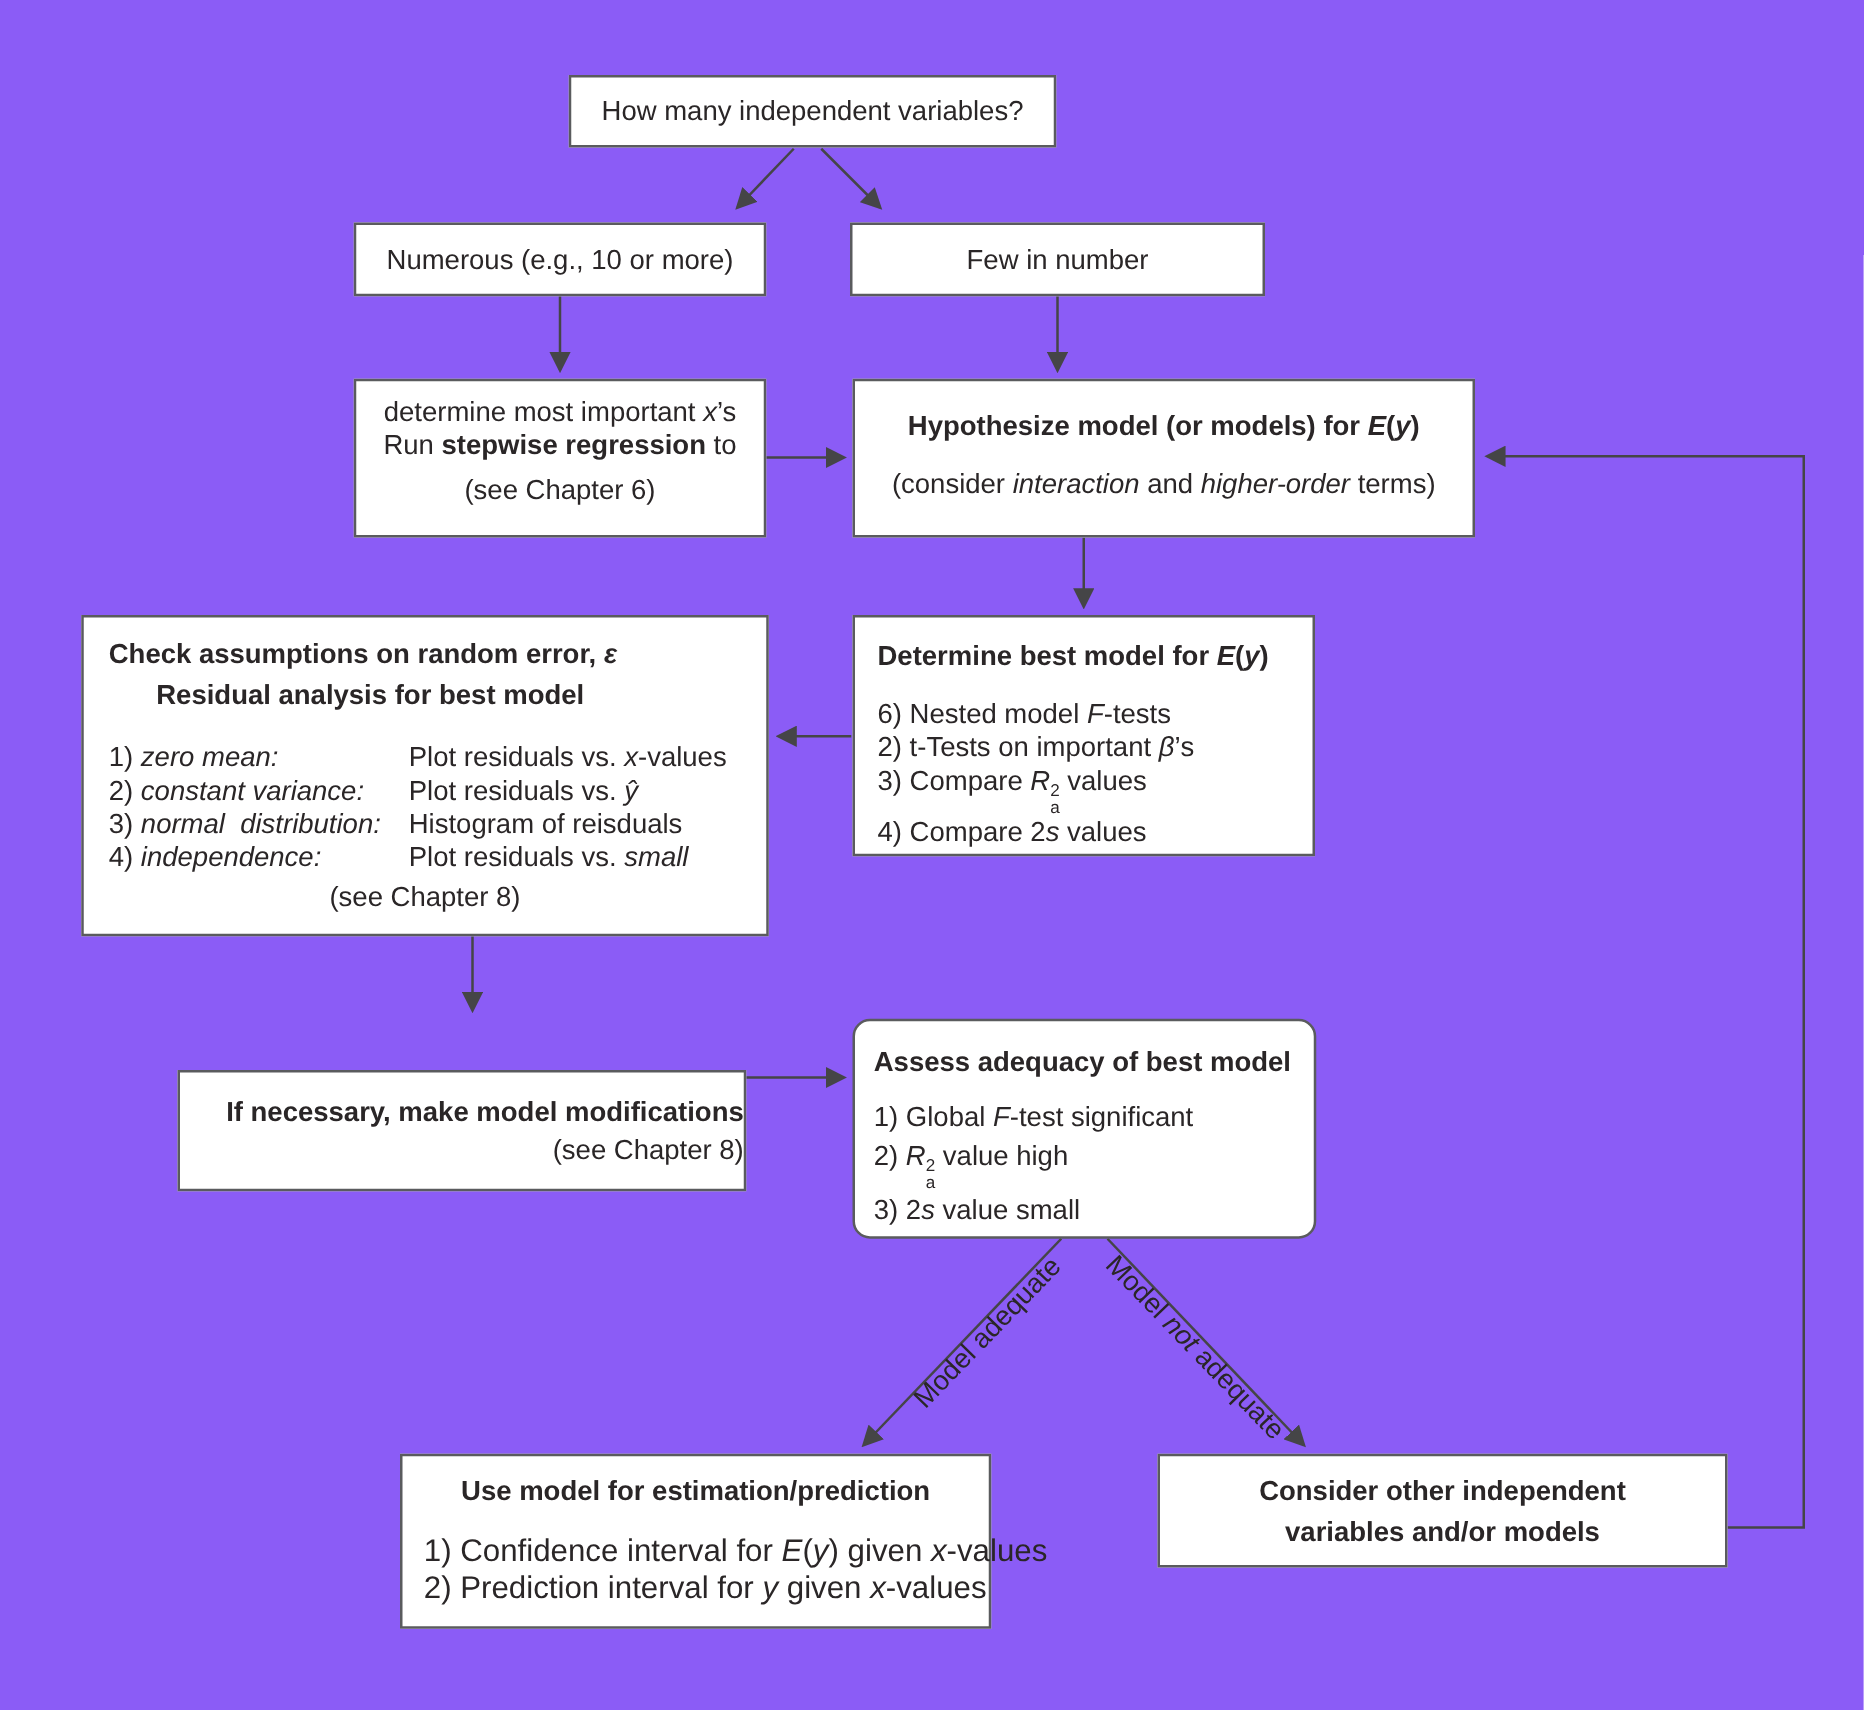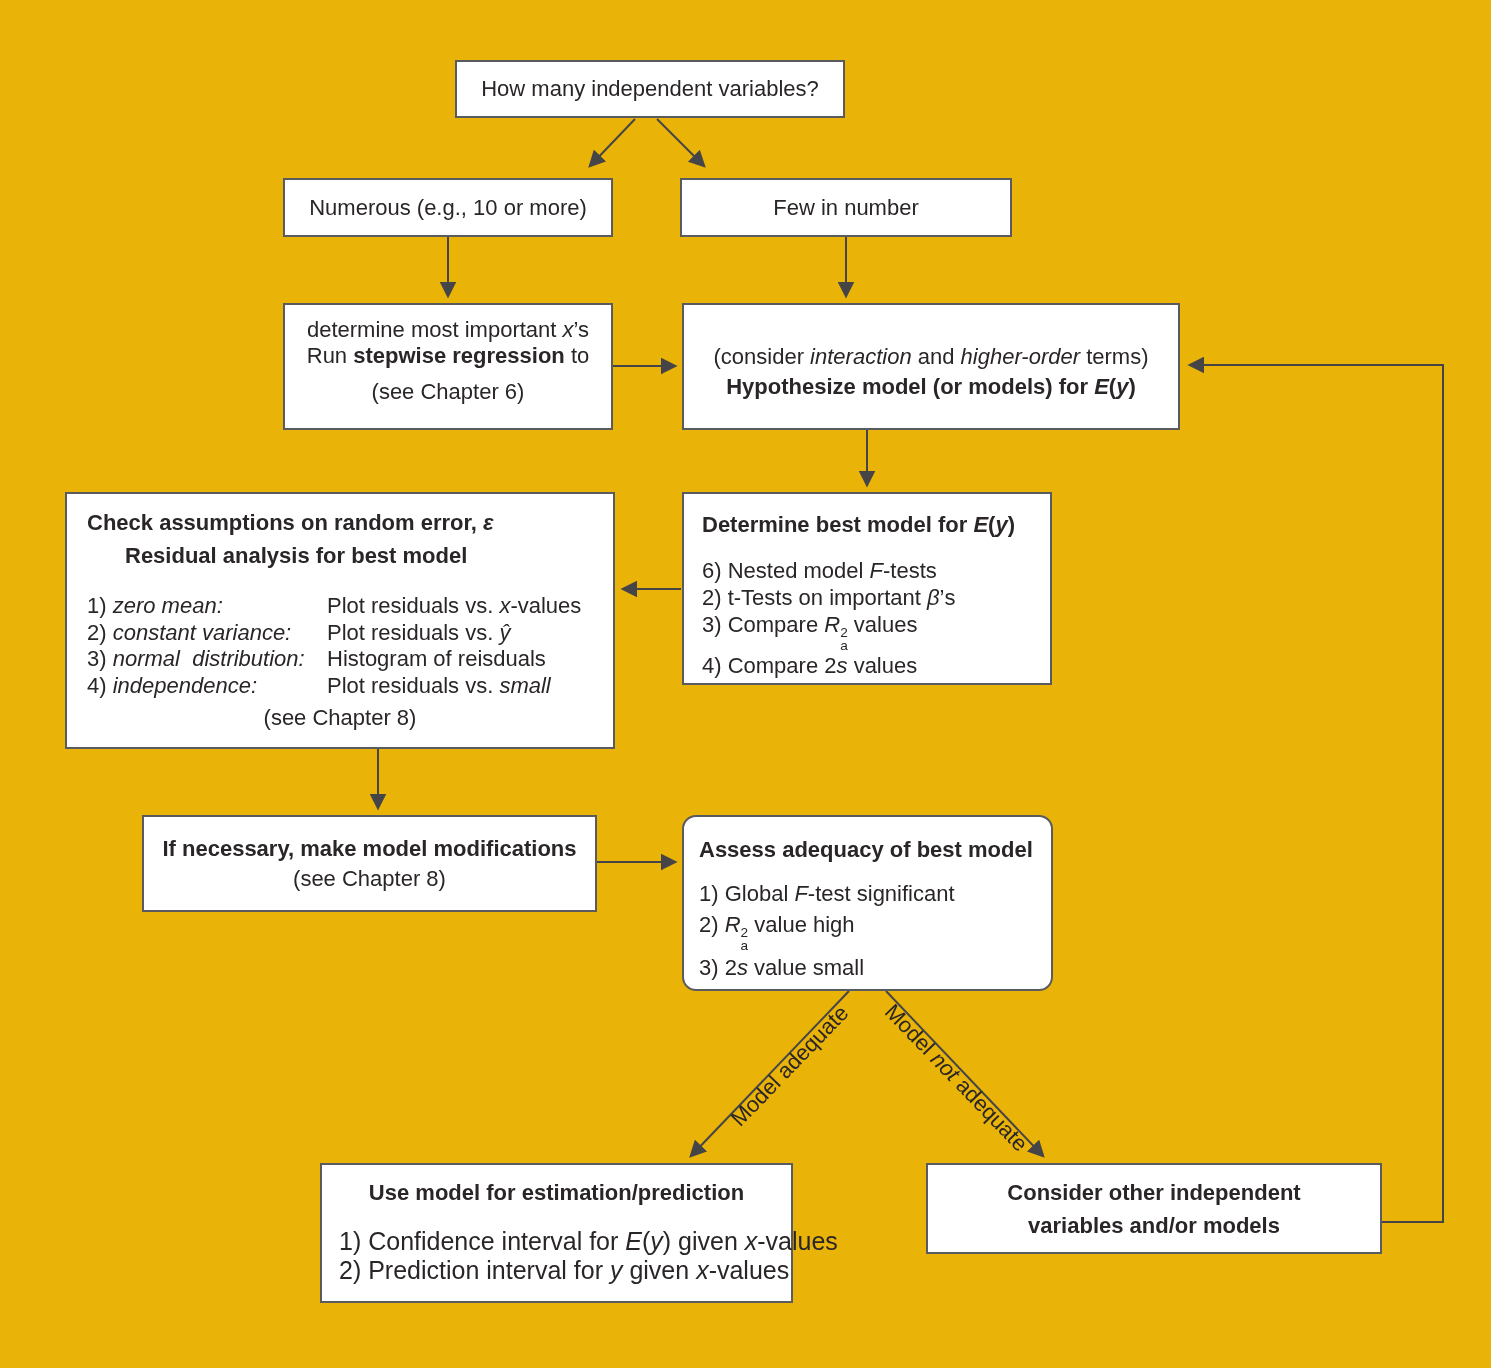--- a/index.html
+++ b/index.html
@@ -1,19 +1,19 @@
 <!DOCTYPE html>
 <html><head>
 <meta charset="utf-8">
 <style>
   html,body{margin:0;padding:0;background:#ffffff;}
   .canvas{
     position:relative;
     width:1491px;height:1368px;
-    background:#eab308;
+    background:#8b5cf6;
     font-family:"Liberation Sans","DejaVu Sans",sans-serif;
     font-size:22px;
     color:#2a2627;
     overflow:hidden;
   }
   .wires{position:absolute;left:0;top:0;pointer-events:none;}
   .box{
     position:absolute;
     border:2px solid #5a5b5e;
     background:#ffffff;
@@ -40,21 +40,21 @@
   .box-determine .ln{line-height:29px;}
   .box-determine .items{margin-top:18px;}
   .box-determine .items .ln{line-height:27px;}
   
   .box-check .t1{margin:13px 0 0 20px;line-height:32px;white-space:nowrap;}
   .box-check .t2{margin:1px 0 0 58px;line-height:32px;white-space:nowrap;}
   .box-check .rows{margin:21px 0 0 20px;}
   .box-check .row{display:grid;grid-template-columns:240px auto;line-height:26.5px;}
   .box-check .footer{margin-top:5px;text-align:center;line-height:28px;}
   
-  .box-modify{padding-top:17px;text-align:center;}
+  .box-modify{padding-top:17px;text-align:right;margin-top:41px;}
   .box-modify .ln{line-height:30px;}
   
   .box-assess{padding:18px 0 0 15px;border-radius:14px;}
   .box-assess .ln{line-height:30px;}
   .box-assess .items{margin-top:13px;}
   .box-assess .items .ln{line-height:31px;}
   
   .box-use{padding-top:14px;}
   .box-use .title{text-align:center;line-height:28px;}
   .box-use .items{margin:20px 0 0 17px;font-size:25px;}
@@ -110,22 +110,22 @@
     <div class="ln">Few in number</div>
   </div>
 
   <div class="box box-stepwise" style="left:283px;top:303px;width:330px;height:127px;">
     <div class="ln"><span>determine most important </span><span class="i">x</span><span>’s</span></div>
     <div class="ln"><span>Run </span><span class="b">stepwise regression</span><span> to</span></div>
     <div class="ln gap">(see Chapter 6)</div>
   </div>
 
   <div class="box box-hypothesize" style="left:682px;top:303px;width:498px;height:127px;">
+    <div class="ln"><span class="b">Hypothesize model (or models) for </span><span class="b i">E</span><span class="b">(</span><span class="b i">y</span><span class="b">)</span></div>
     <div class="ln gap"><span>(consider </span><span class="i">interaction</span><span> and </span><span class="i">higher-order</span><span> terms)</span></div>
-    <div class="ln"><span class="b">Hypothesize model (or models) for </span><span class="b i">E</span><span class="b">(</span><span class="b i">y</span><span class="b">)</span></div>
   </div>
 
   <div class="box box-determine" style="left:682px;top:492px;width:370px;height:193px;">
     <div class="ln"><span class="b">Determine best model for </span><span class="b i">E</span><span class="b">(</span><span class="b i">y</span><span class="b">)</span></div>
     <div class="items">
       <div class="ln"><span>6) Nested model </span><span class="i">F</span><span>-tests</span></div>
       <div class="ln"><span>2) t-Tests on important </span><span class="i">β</span><span>’s</span></div>
       <div class="ln"><span>3) Compare </span><span class="i">R</span><span class="stack">
             <span>2</span>
             <span>a</span>

